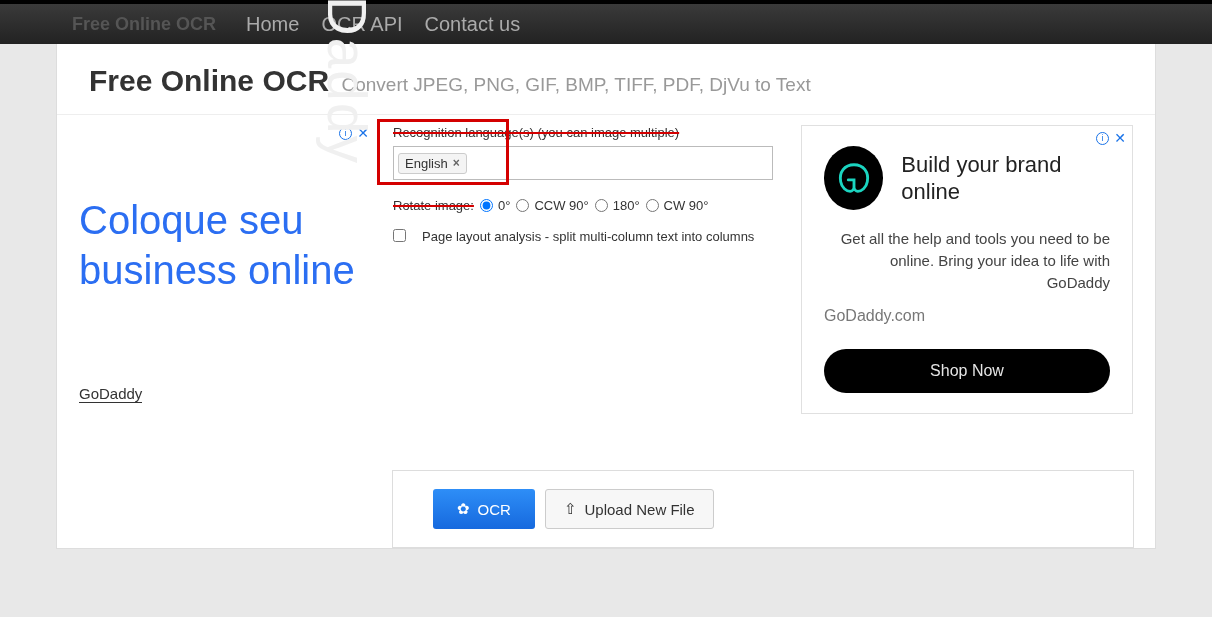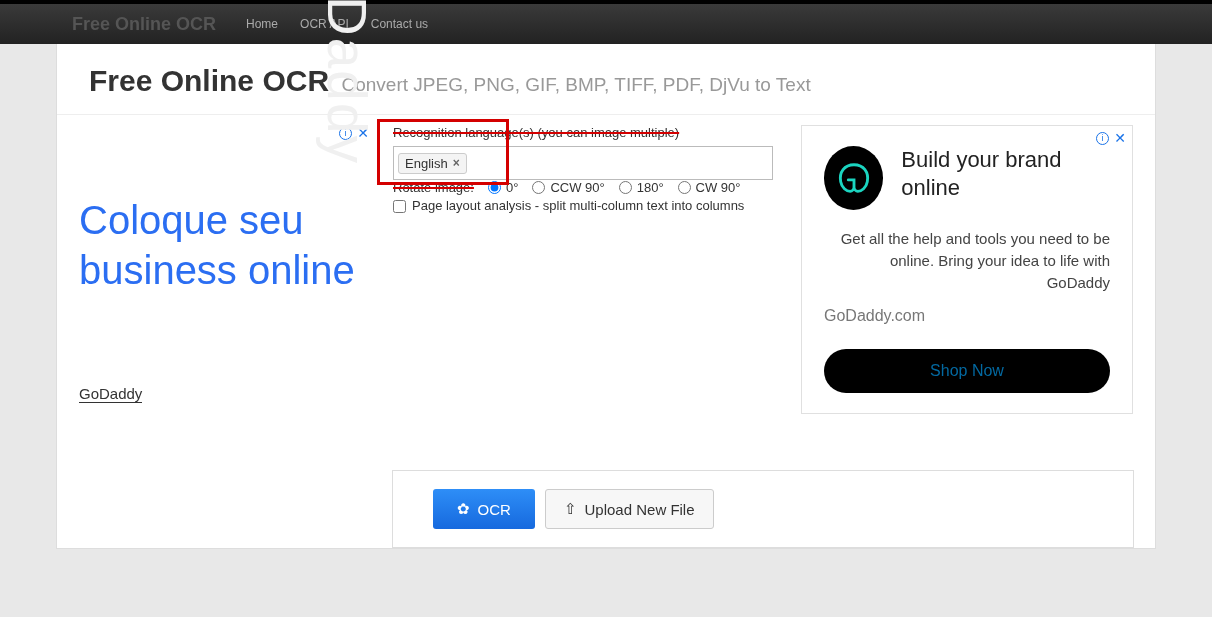--- a/index.html
+++ b/index.html
@@ -1,20 +1,20 @@
 <!DOCTYPE html>
 <html><head>
   <meta charset="utf-8">
   <style>
     * { margin: 0; padding: 0; box-sizing: border-box; font-family: Arial, sans-serif; }
     body { background: #e8e8e8; width: 1212px; height: 617px; overflow: hidden; position: relative; }
     
     .top-bar { background: linear-gradient(#3a3a3a, #222); height: 44px; border-top: 4px solid #000; display: flex; align-items: center; padding: 0 20px 0 72px; }
     .brand { color: #555; font-size: 18px; font-weight: bold; margin-right: 30px; }
-    .nav-link { color: #aaa; font-size: 12px; margin-right: 22px; cursor: pointer; }
+    .nav-link { color: #aaa; font-size: 20px; margin-right: 22px; cursor: pointer; }
     
     .page-wrap { background: #fff; margin: 0 56px; border: 1px solid #ddd; border-top: none; }
     
     .header { padding: 20px 32px 16px; border-bottom: 1px solid #eee; }
     .header h1 { display: inline-block; font-size: 30px; color: #333; font-weight: bold; margin-right: 8px; }
     .header .subtitle { font-size: 19px; color: #999; }
     
     .main-row { display: flex; padding: 10px 22px 0 22px; gap: 24px; }
     
     .left-ad { width: 290px; position: relative; }
@@ -28,34 +28,34 @@
     
     .center-col { flex: 1; position: relative; }
     .form-label { font-size: 13px; color: #333; margin-bottom: 6px; }
     .lang-box { border: 1px solid #bbb; padding: 4px; width: 380px; min-height: 34px; display: flex; align-items: center; }
     .lang-tag { background: #f4f4f4; border: 1px solid #ccc; border-radius: 3px; padding: 2px 6px; font-size: 13px; display: inline-flex; align-items: center; cursor: default; color: #333; }
     .lang-tag .x { margin-left: 5px; font-size: 12px; color: #666; cursor: pointer; font-weight: bold; }
     
     .red-box { position: absolute; border: 3px solid #d40000; top: -6px; left: -16px; width: 132px; height: 66px; pointer-events: none; }
     .strike { text-decoration: line-through; text-decoration-color: #d40000; text-decoration-thickness: 2px; }
     
-    .rotate-row { display: flex; align-items: center; gap: 14px; font-size: 13px; color: #333; }
+    .rotate-row { margin-top: 18px; display: flex; align-items: center; gap: 6px; font-size: 13px; color: #333; }
     .rotate-row label { display: inline-flex; align-items: center; gap: 5px; cursor: pointer; }
     
-    .layout-row { margin-top: 3px; font-size: 13px; color: #333; display: flex; align-items: flex-end; gap: 6px; }
+    .layout-row { margin-top: 16px; font-size: 13px; color: #333; display: flex; align-items: flex-start; gap: 16px; }
     
     .right-ad { width: 332px; border: 1px solid #e0e0e0; padding: 20px 22px; position: relative; }
     .right-ad .ad-badge { top: 4px; right: 6px; }
-    .right-ad-head { display: flex; gap: 18px; margin-bottom: 18px; }
+    .right-ad-head { display: flex; align-items: center; gap: 18px; margin-bottom: 18px; }
     .gd-logo { width: 64px; height: 64px; background: #000; border-radius: 50%; display: flex; align-items: center; justify-content: center; }
     .gd-logo svg { width: 38px; height: 38px; }
     .right-ad h2 { font-size: 22px; color: #222; font-weight: 400; line-height: 1.25; }
     .right-ad p { font-size: 15px; color: #444; line-height: 1.45; margin-bottom: 14px; text-align: right; }
     .right-ad .site { color: #777; font-size: 16px; margin-bottom: 24px; }
-    .shop-btn { display: block; width: 100%; background: #000; color: #0369a1; border: none; border-radius: 24px; padding: 13px 0; font-size: 16px; cursor: pointer; text-align: center; }
+    .shop-btn { display: block; width: 100%; background: #000; color: #e5e5e5; border: none; border-radius: 24px; padding: 13px 0; font-size: 16px; cursor: pointer; text-align: center; }
     
     .actions-panel { margin: 56px 0 0 335px; border: 1px solid #ddd; width: 742px; padding: 18px 40px; display: flex; gap: 10px; background: #fff; }
     .ocr-btn { background: linear-gradient(#2e8ef7,#1669de); color: #fff; border: none; border-radius: 3px; padding: 10px 24px; font-size: 15px; cursor: pointer; display: inline-flex; align-items: center; gap: 8px; }
     .upload-btn { background: #f7f7f7; border: 1px solid #ccc; border-radius: 3px; padding: 10px 18px; font-size: 15px; cursor: pointer; display: inline-flex; align-items: center; gap: 8px; color: #333; }
   </style>
 </head>
 <body>
 
 <div class="top-bar">
   <div class="brand">Free Online OCR</div>

